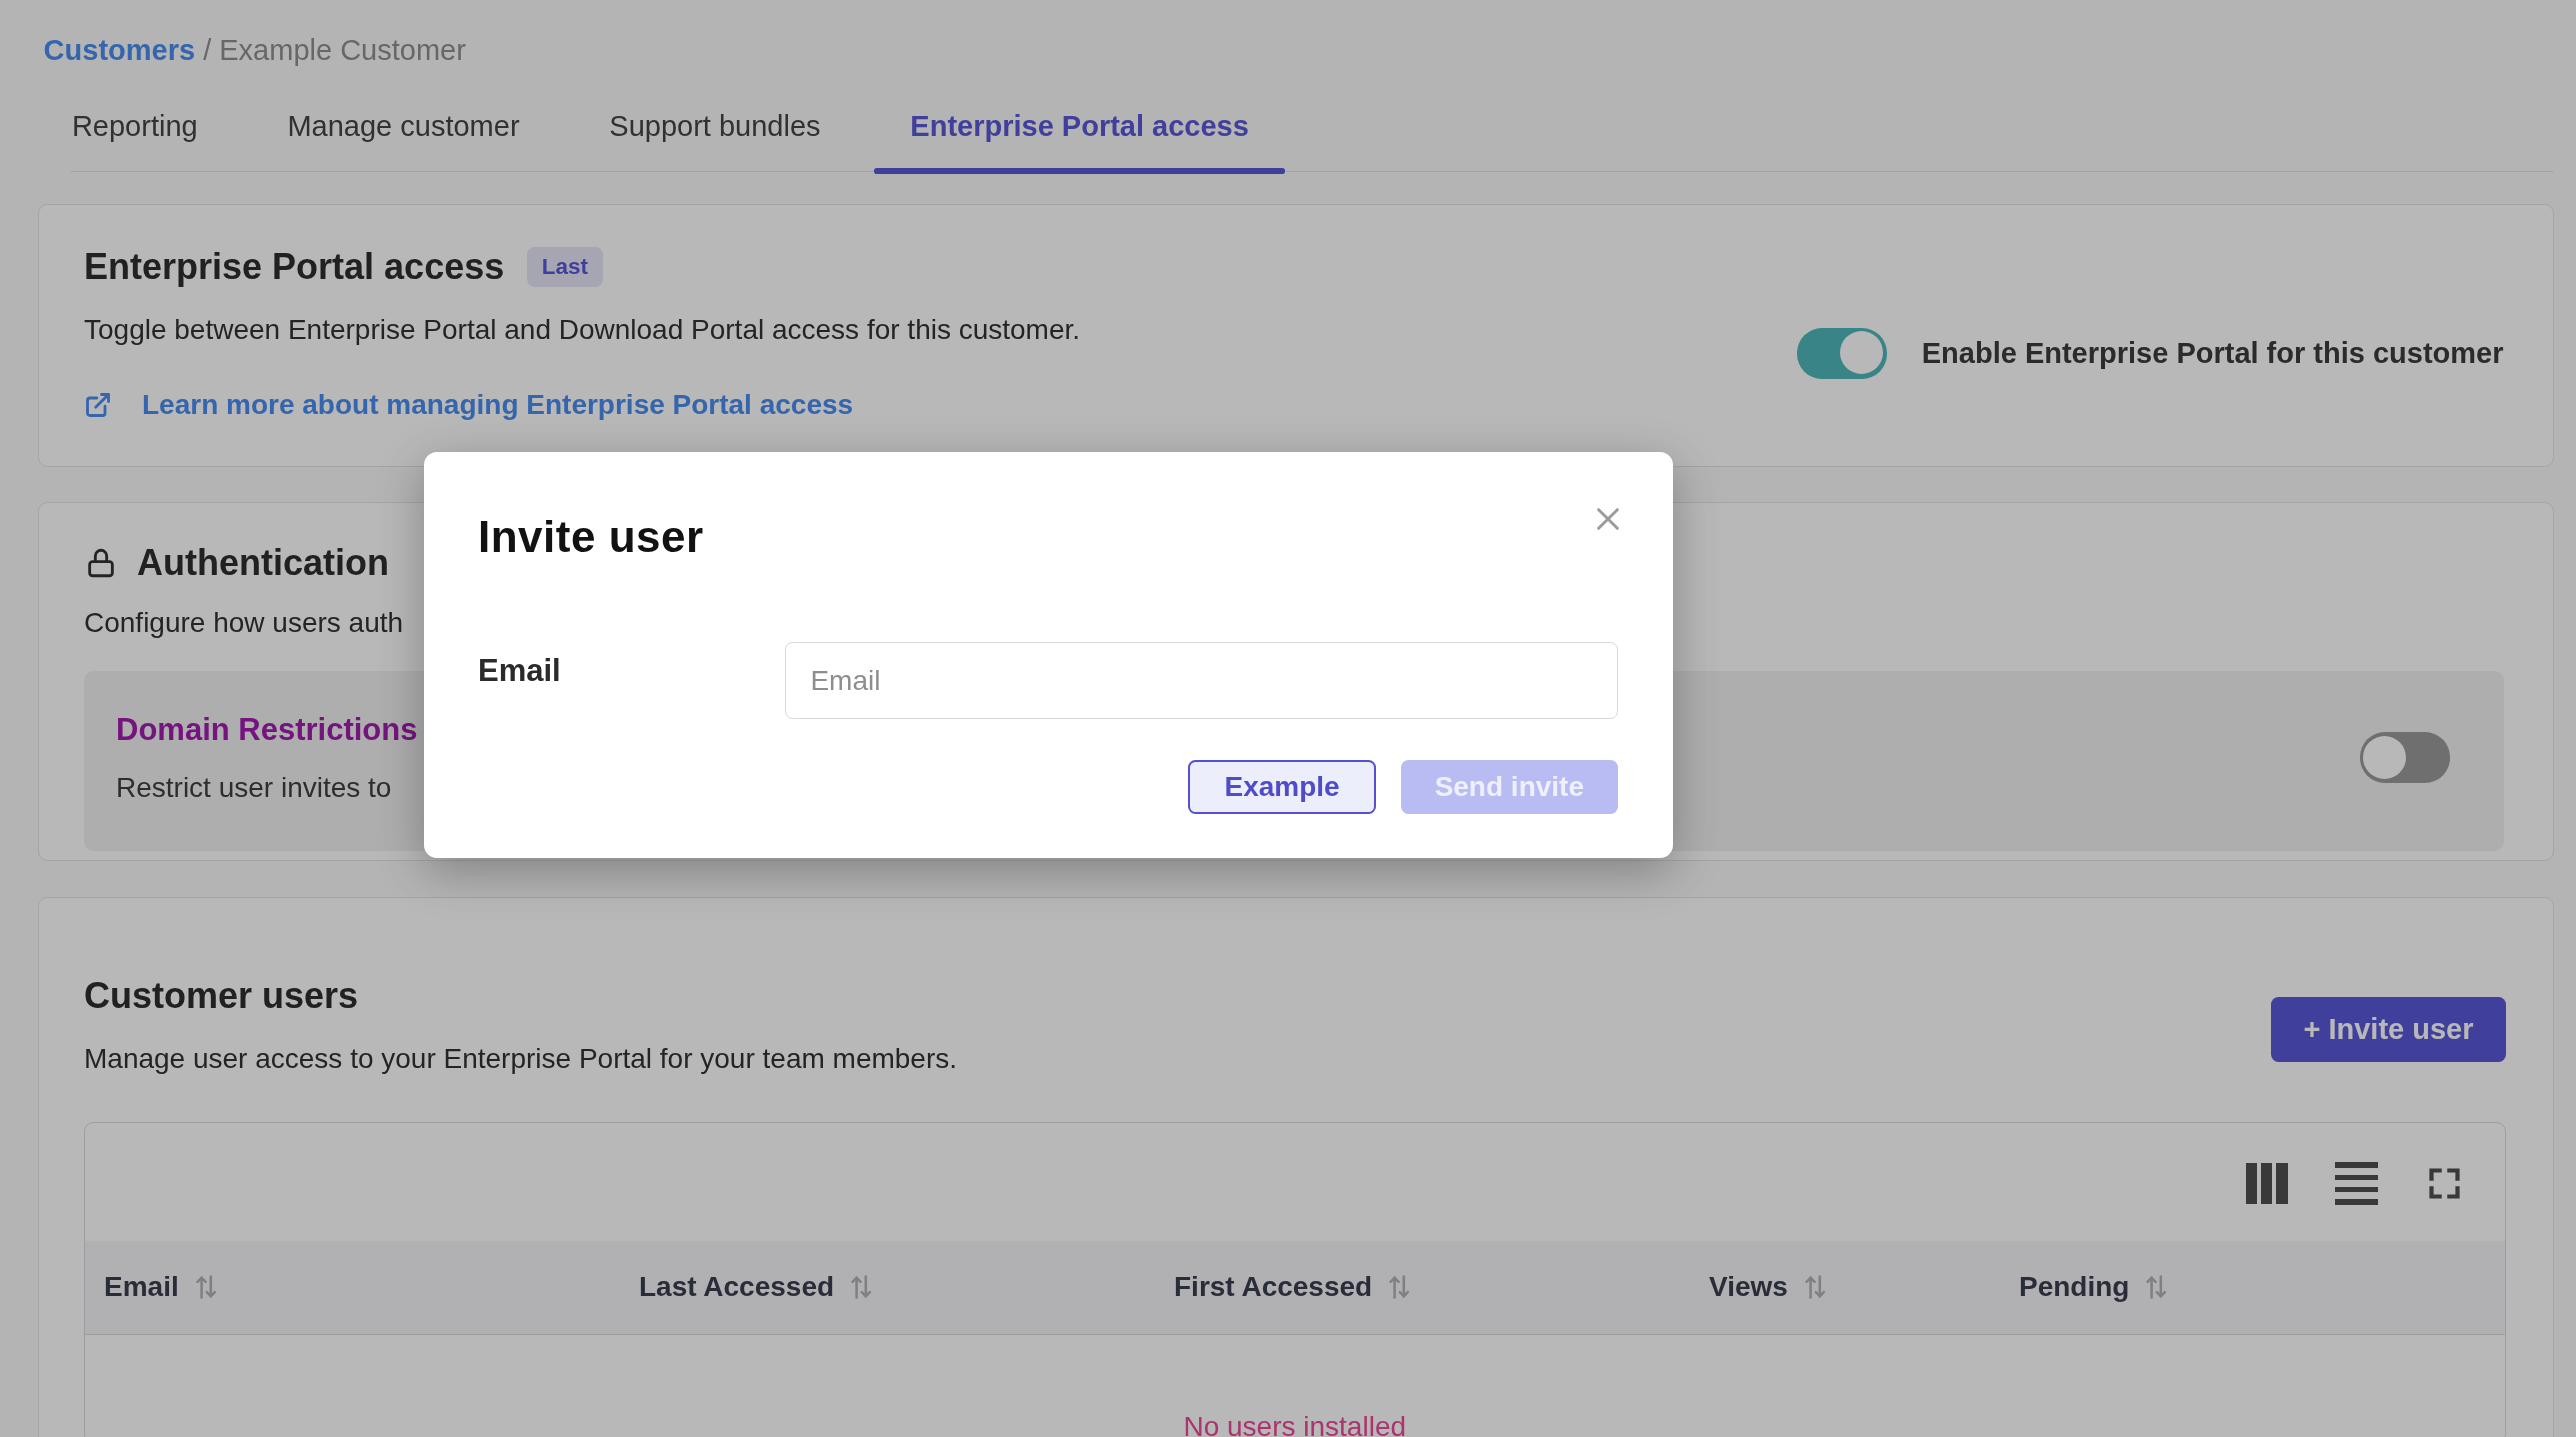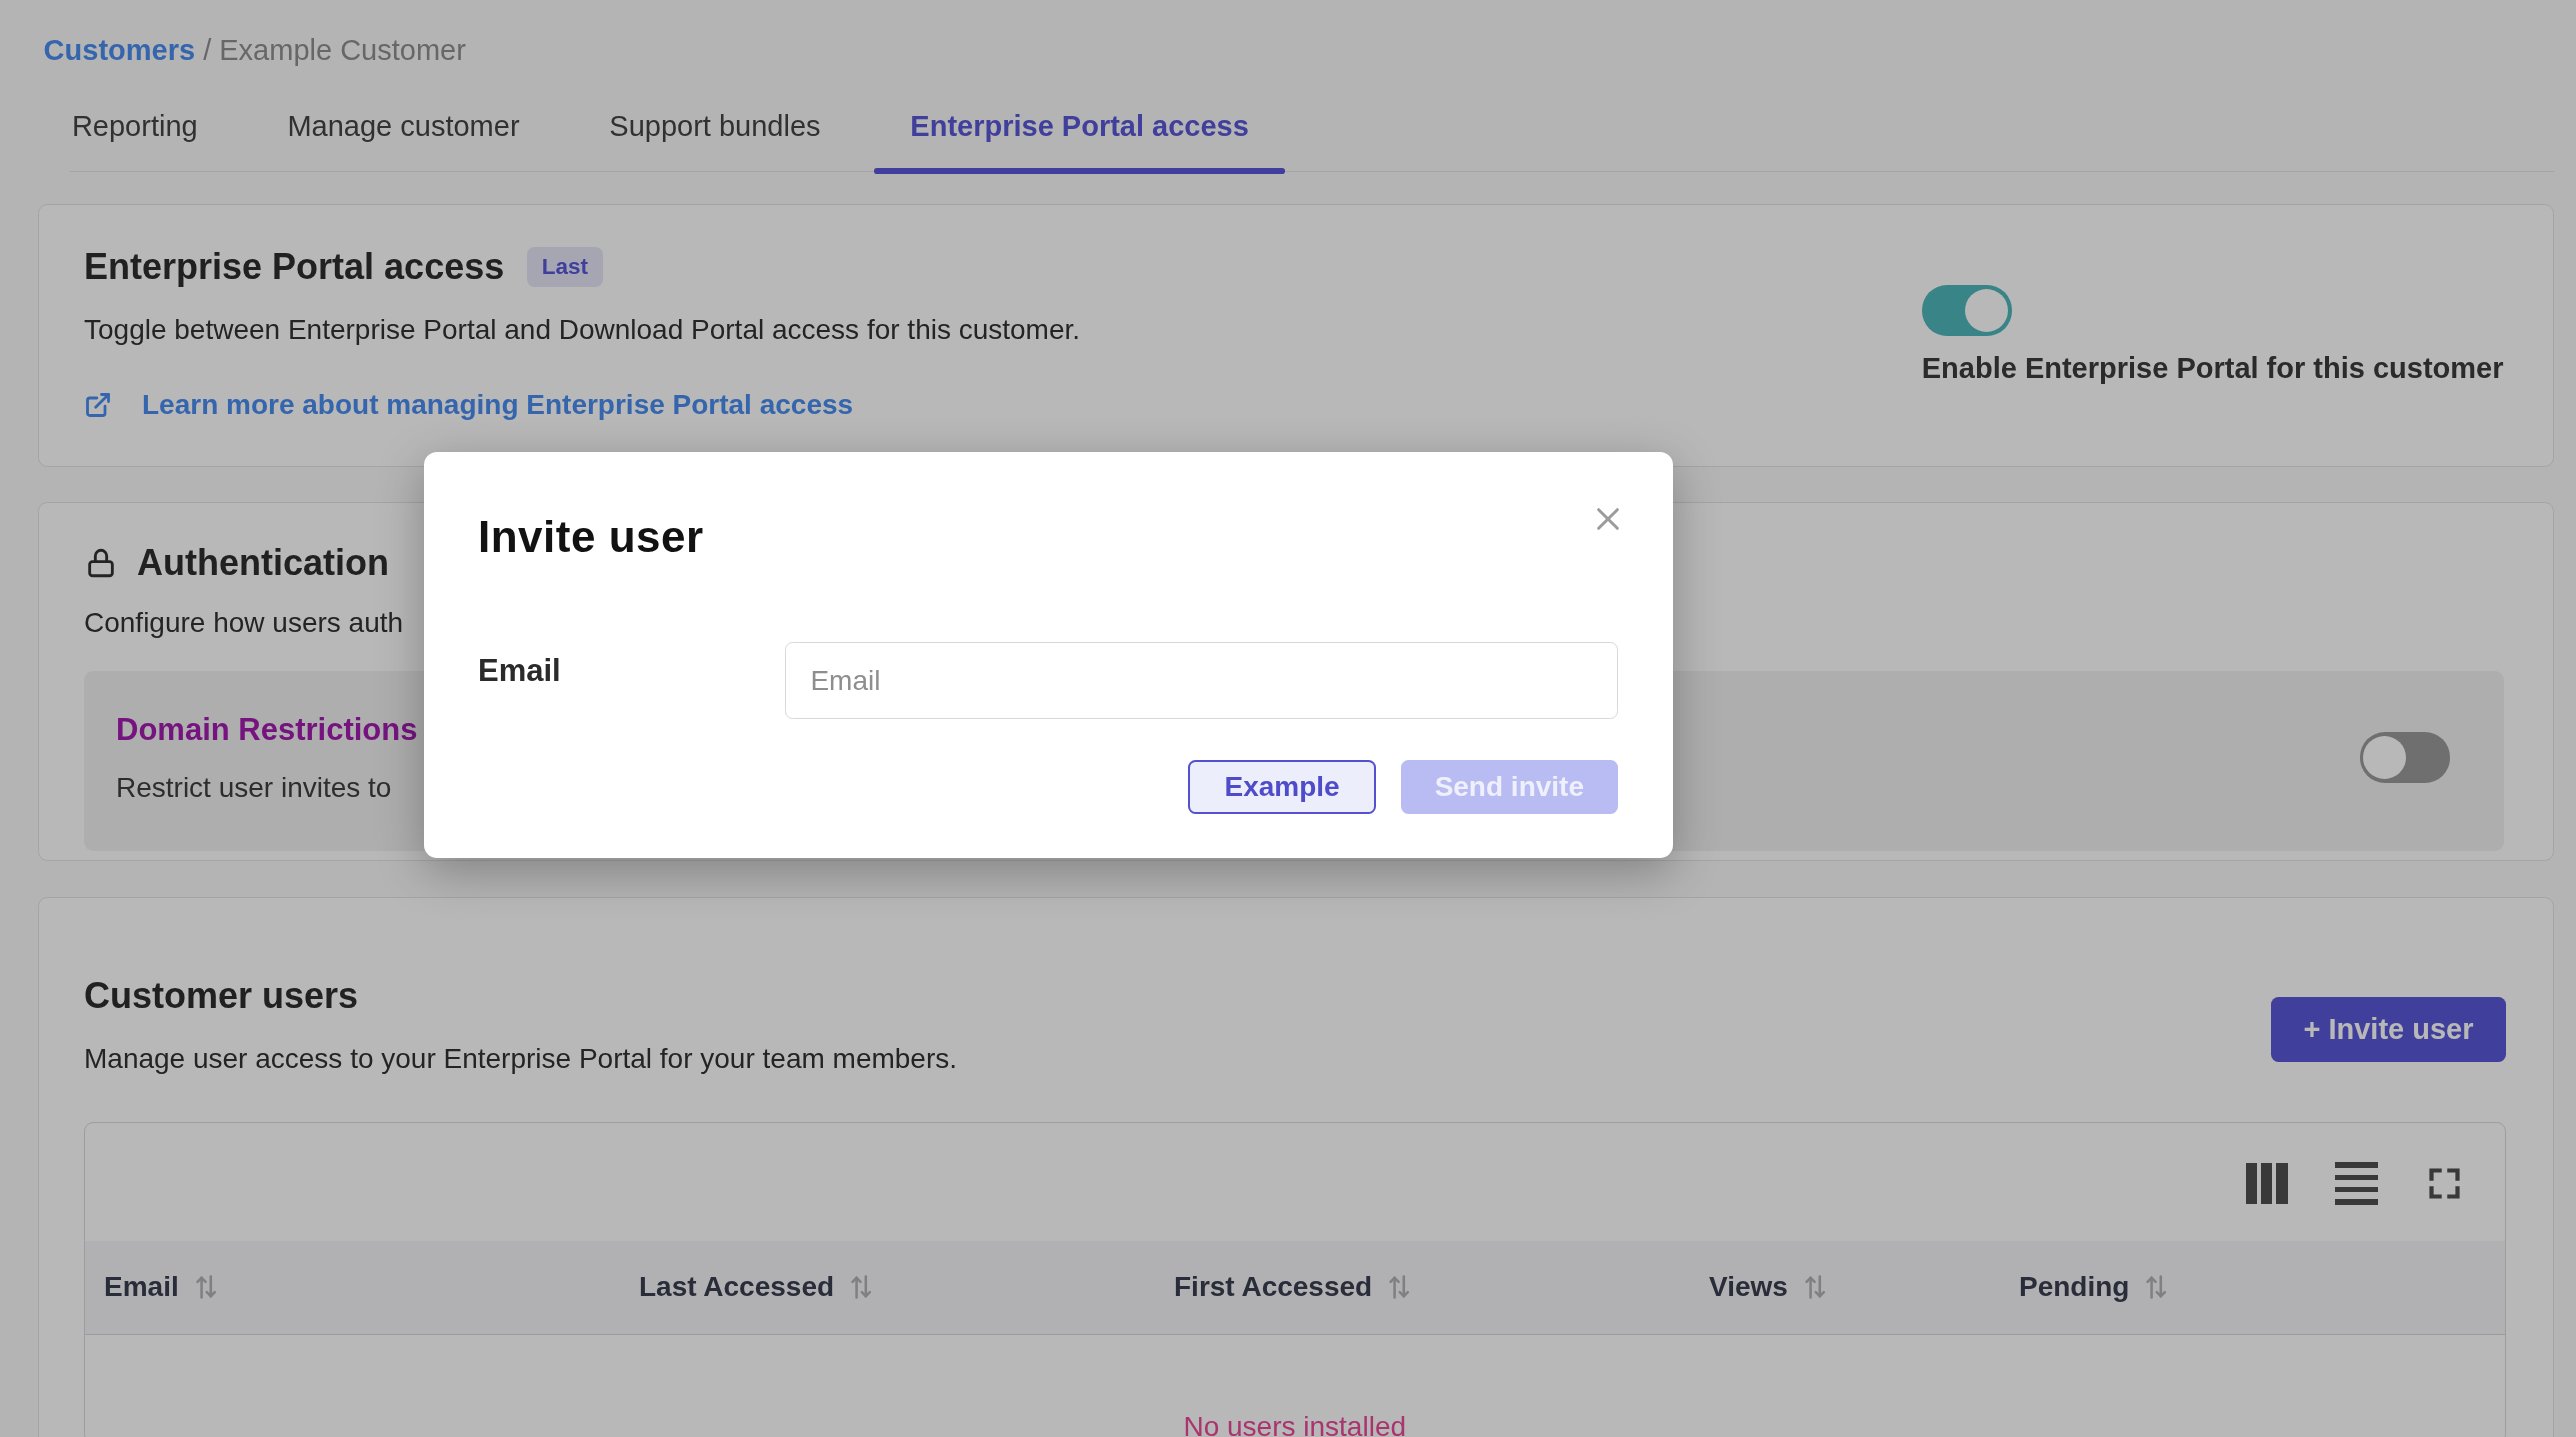--- a/index.html
+++ b/index.html
@@ -21,21 +21,21 @@
   .tab.active { color:#5b58d8; font-weight:700; }
   .tab.active::after { content:""; position:absolute; left:-34px; right:-34px; bottom:-2.8px; height:5.6px; background:#5b58d8; border-radius:2.8px; }
 
   
   .card { background:#ffffff; border:1.9px solid #e4e4e7; border-radius:9.4px; }
   .card1 { margin-top:32px; padding:41px 49px 45px 45px; display:flex; justify-content:space-between; }
   .card-title { font-size:36px; font-weight:600; color:#2e2e2e; display:flex; align-items:center; gap:22.5px; }
   .beta-badge { background:#e7e7f9; color:#5b58d8; font-size:22.5px; font-weight:600; padding:8.5px 15px; border-radius:7.5px; line-height:1; }
   .card-desc { font-size:28px; color:#333333; margin-top:26px; }
   .link-row { margin-top:43px; display:flex; align-items:center; gap:30px; color:#4a8df0; font-size:28px; font-weight:600; cursor:pointer; }
-  .enable-row { display:flex; gap:16px; margin-top:39px; font-size:29px; font-weight:600; color:#3c3c3c; white-space:nowrap;flex-direction:column; }
+  .enable-row { display:flex; align-items:center; gap:35px; margin-top:39px; font-size:29px; font-weight:600; color:#3c3c3c; white-space:nowrap; }
 
   
   .toggle { width:90px; height:51px; border-radius:25px; position:relative; cursor:pointer; flex:none; }
   .toggle .knob { position:absolute; top:3.8px; width:43px; height:43px; border-radius:50%; background:#ffffff; }
   .toggle.on  { background:#4fb7bc; }
   .toggle.on .knob { right:3.8px; }
   .toggle.off { background:#9a9a9a; }
   .toggle.off .knob { left:3.8px; }
 
   

